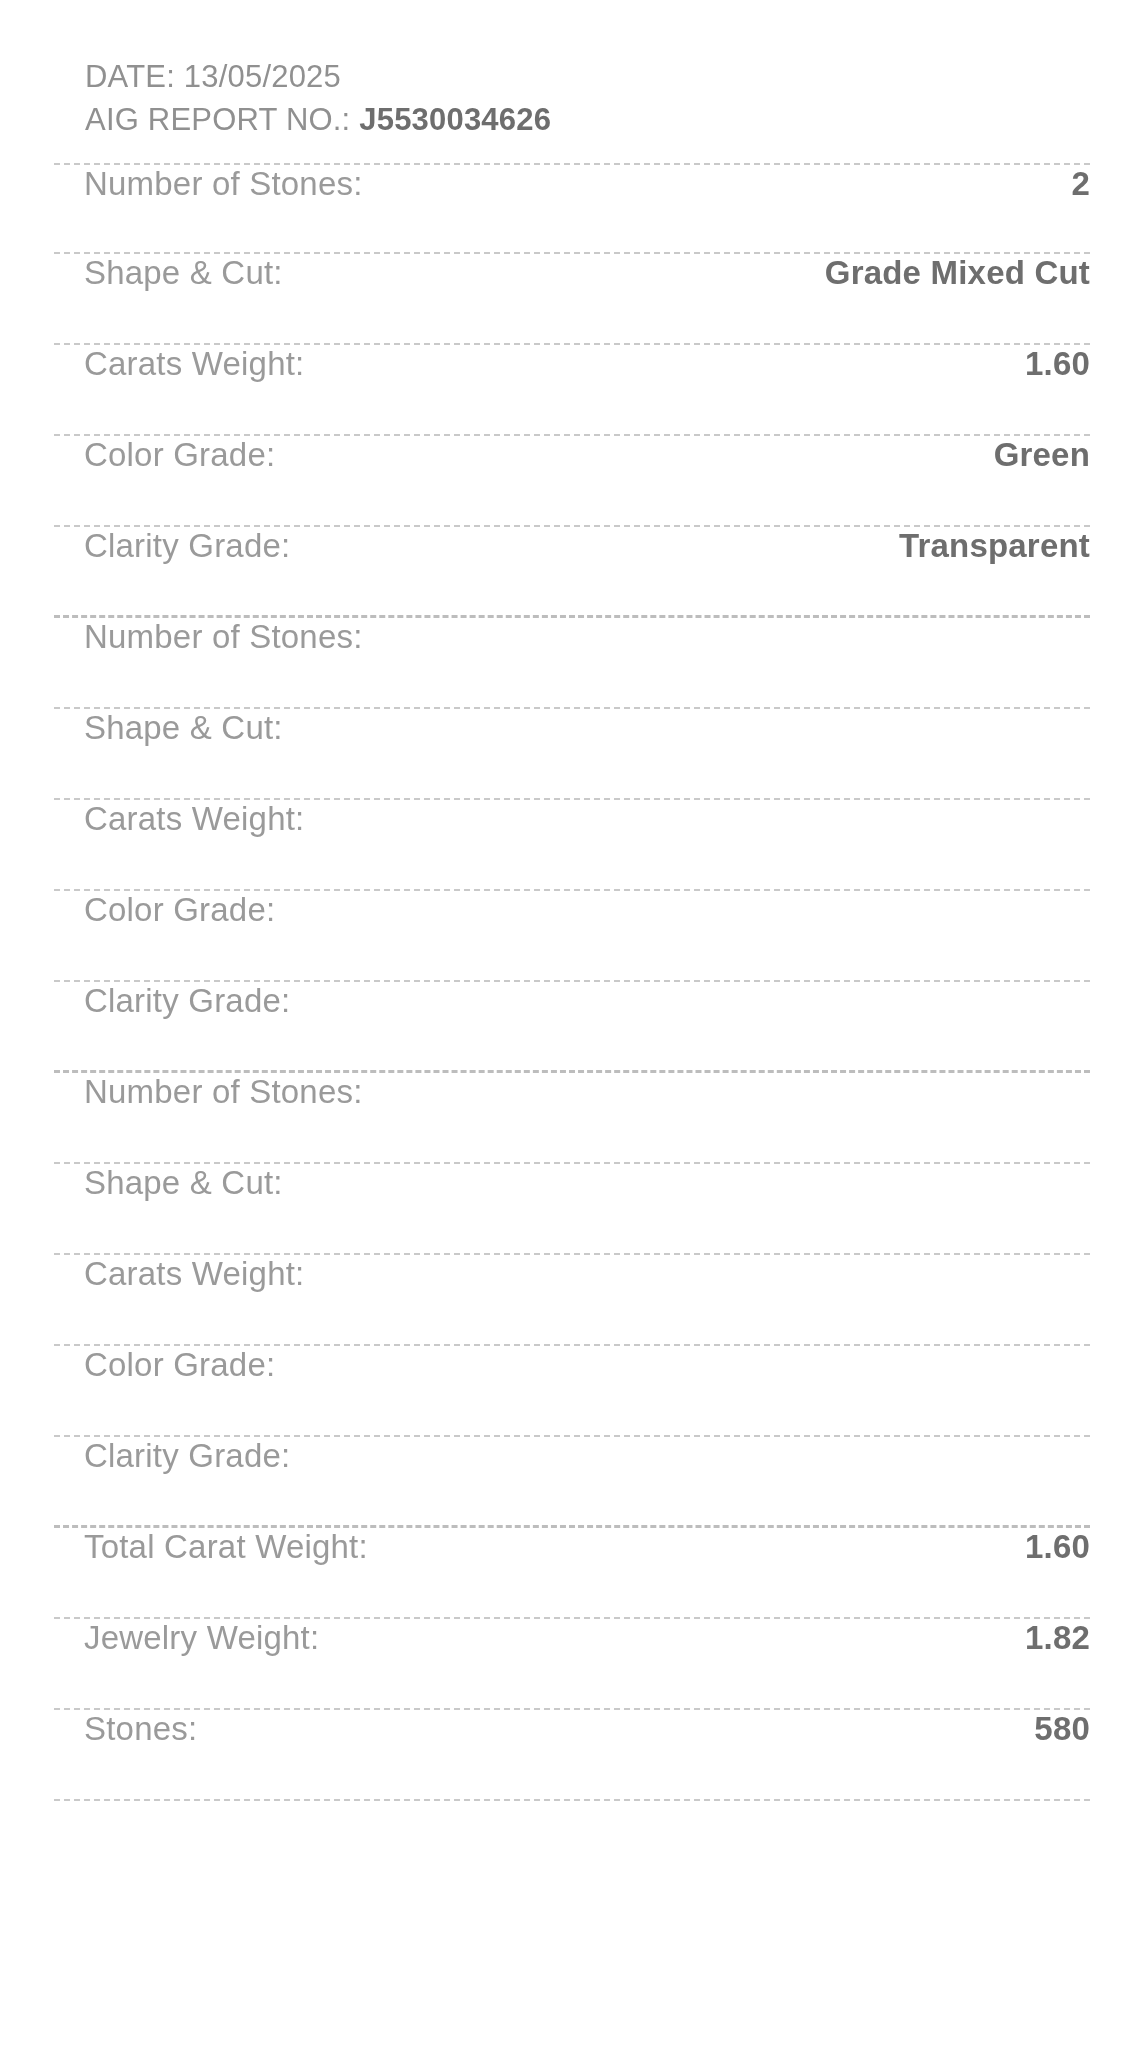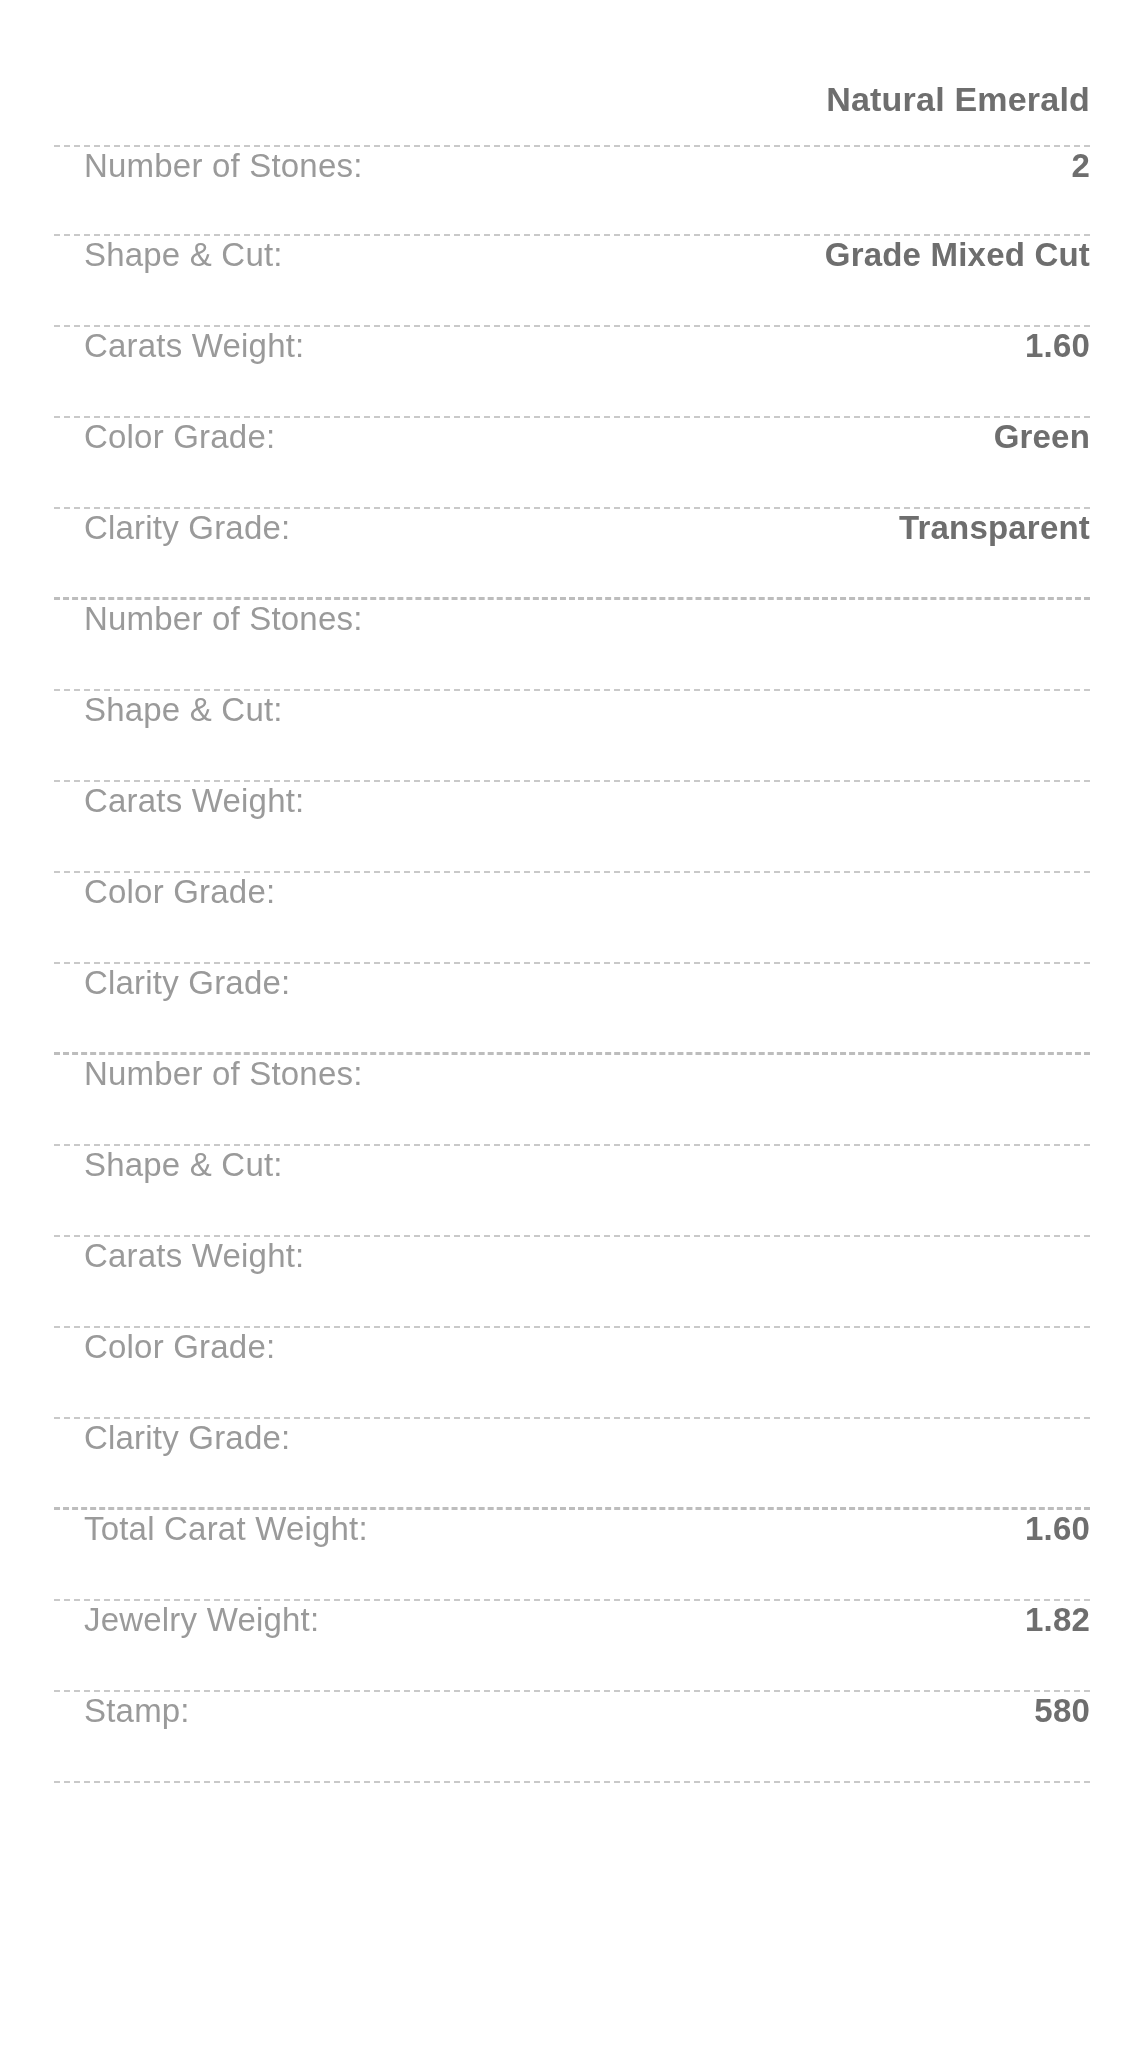--- a/index.html
+++ b/index.html
@@ -96,23 +96,32 @@
     letter-spacing: 0.2px;
     text-align: right;
     white-space: nowrap;
   }
 </style>
 </head>
 <body>
 
 <div class="page">
 
+  <div class="header-block">
+    <div class="meta-line date">
+      <span>DATE:</span>
+      <span class="meta-value">13/05/2025</span>
+    </div>
+    <div class="meta-line">
+      <span>AIG REPORT NO.:</span>
+      <span class="meta-value">J5530034626</span>
+    </div>
+  </div>
 
 
-  <div class="stone-title">Natural Emerald</div>
 
   <div class="table" id="table-root">
       <div class="row">
         <div class="label">Number of Stones:</div>
         <div class="value">2</div>
       </div>
       <div class="row">
         <div class="label">Shape &amp; Cut:</div>
         <div class="value">Grade Mixed Cut</div>
       </div>
@@ -170,18 +179,18 @@
       </div>
       <div class="row">
         <div class="label">Total Carat Weight:</div>
         <div class="value">1.60</div>
       </div>
       <div class="row">
         <div class="label">Jewelry Weight:</div>
         <div class="value">1.82</div>
       </div>
       <div class="row">
-        <div class="label">Stamp:</div>
+        <div class="label">Stones:</div>
         <div class="value">580</div>
       </div>
     </div>
 
 </div>
 
 </body></html>

